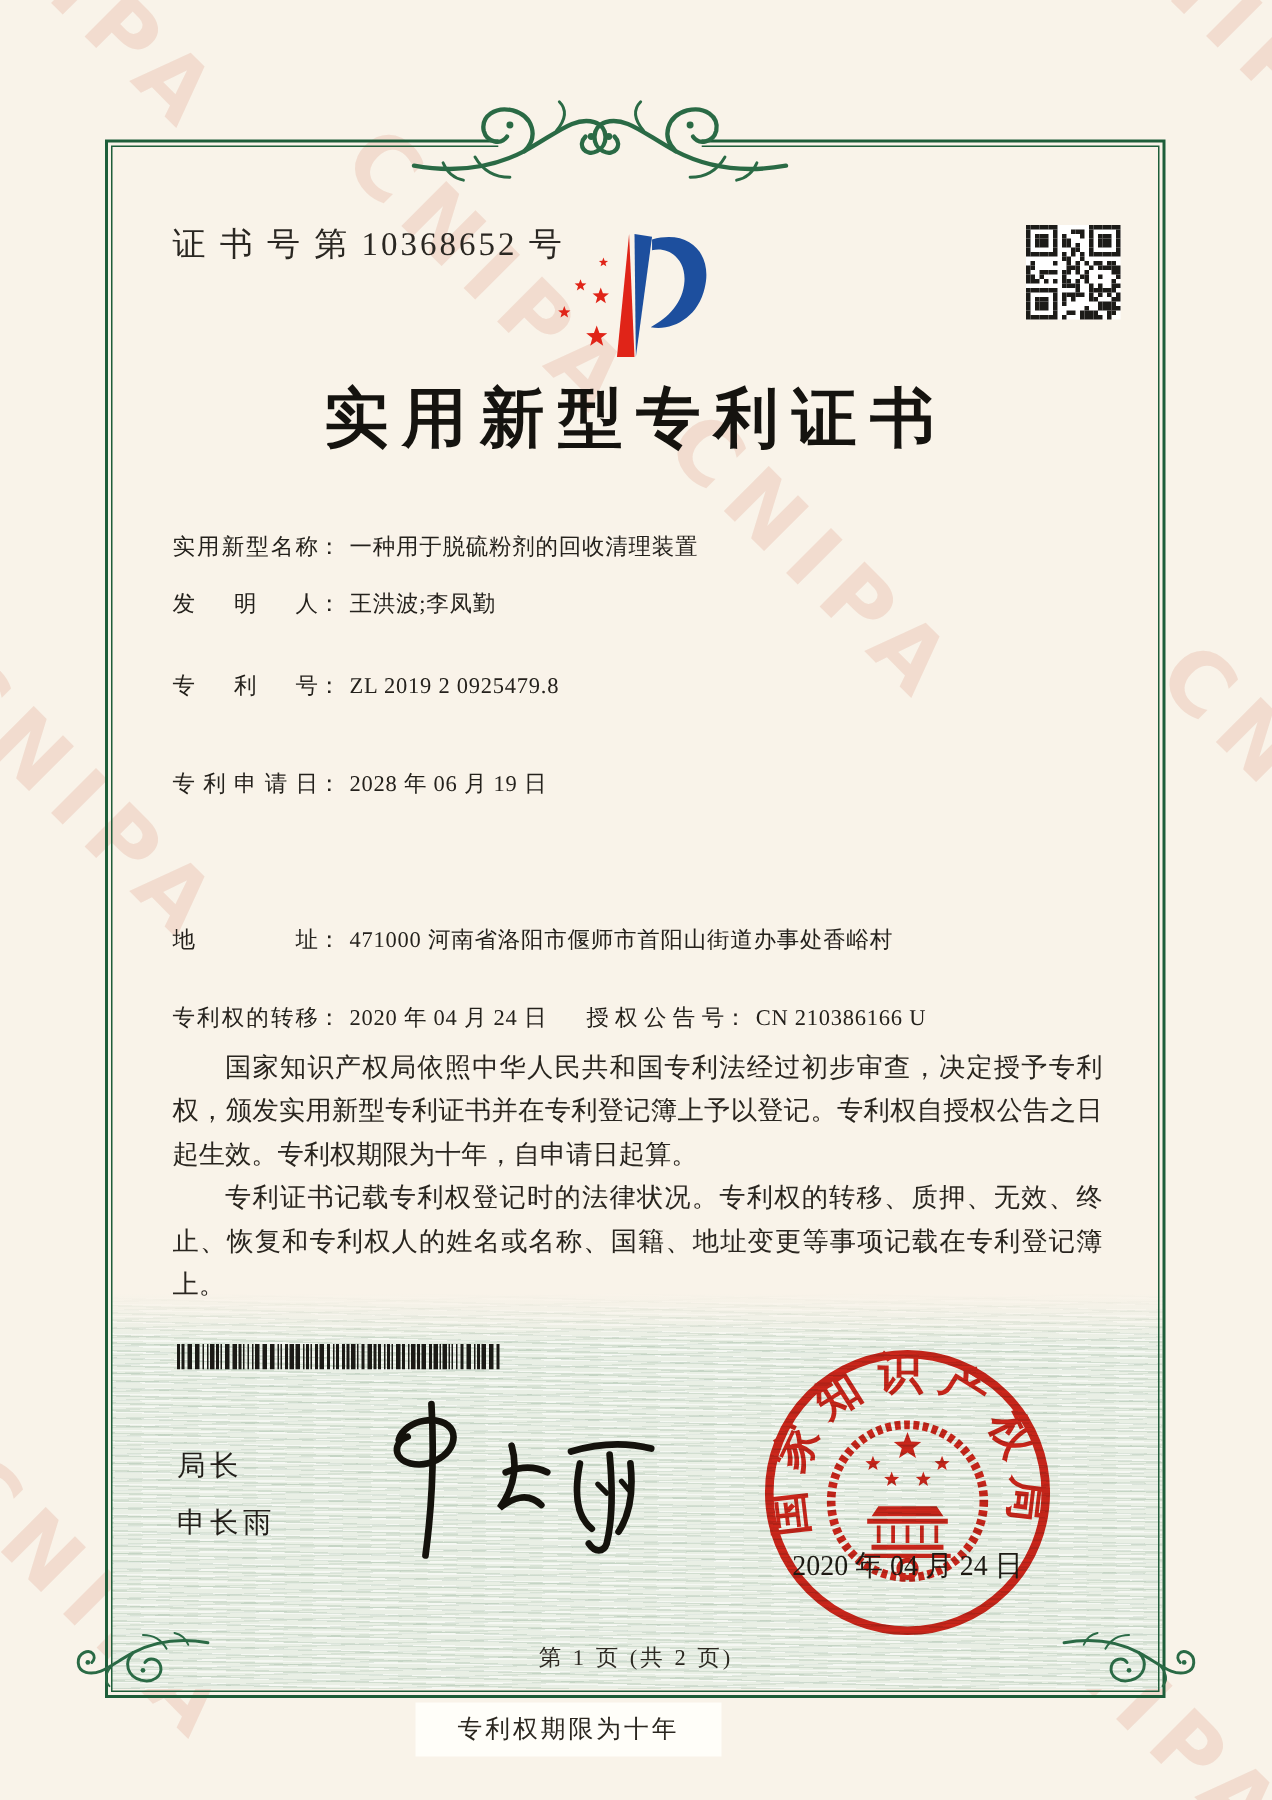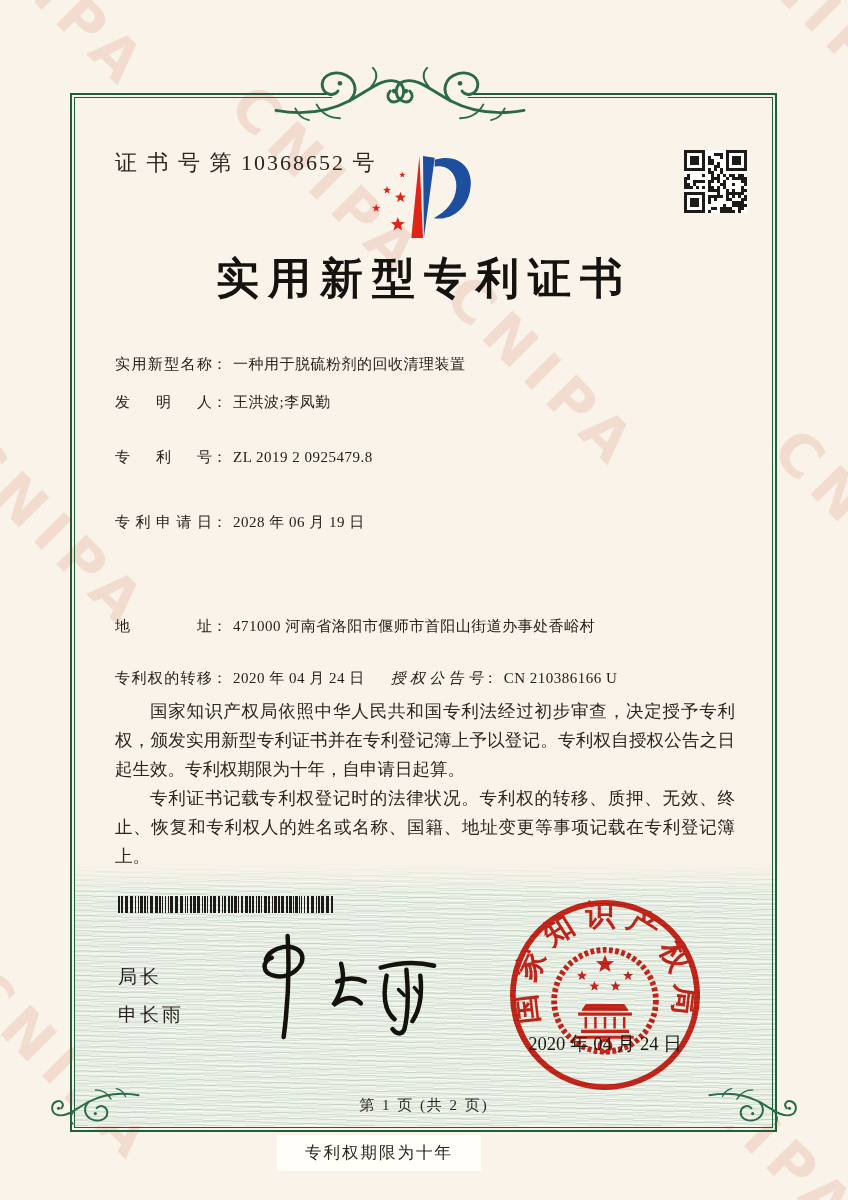--- a/index.html
+++ b/index.html
@@ -32,21 +32,21 @@
   
   .certno{position:absolute;z-index:5;left:115px;top:148px;font-size:22px;letter-spacing:2px;color:#2a2722;}
   .logo{position:absolute;z-index:5;left:360px;top:144px;width:126px;height:106px;}
   .qr{position:absolute;z-index:5;left:684px;top:150px;width:63px;height:63px;background:#fff;
       display:grid;grid-template-columns:repeat(21,3px);grid-auto-rows:3px;}
   .qr div.on{background:#1c1b18;}
   .title{position:absolute;z-index:5;left:0;right:0;top:250px;text-align:center;
          font-size:43px;font-weight:600;letter-spacing:9px;color:#15130f;}
   .row{position:absolute;z-index:5;left:115px;white-space:nowrap;font-size:15px;color:#24211c;}
   .flabel{display:inline-block;width:97px;text-align:justify;text-align-last:justify;}
-  .flabel2{display:inline-block;width:92px;text-align:justify;text-align-last:justify;font-style:italic;}
+  .flabel2{display:inline-block;width:92px;text-align:justify;text-align-last:justify;}
   .colon{display:inline-block;margin-right:6px;}
   .fvalue{letter-spacing:.5px;}
   .pair2{margin-left:26px;}
   .r1{top:355px}.r2{top:393px}.r3{top:448px}.r4{top:513px}.r5{top:565px}.r6{top:617px}.r7{top:669px}
   .paras{position:absolute;z-index:5;left:115px;top:697px;width:620px;font-size:17.5px;
          line-height:29px;text-align:justify;color:#29251f;}
   .paras p{margin:0;text-indent:2em;}
   .barcode{position:absolute;z-index:5;left:118px;top:896px;width:220px;height:17px;
            display:flex;align-items:stretch;overflow:hidden;}
   .barcode div{background:#1b1a16;flex:none;}

